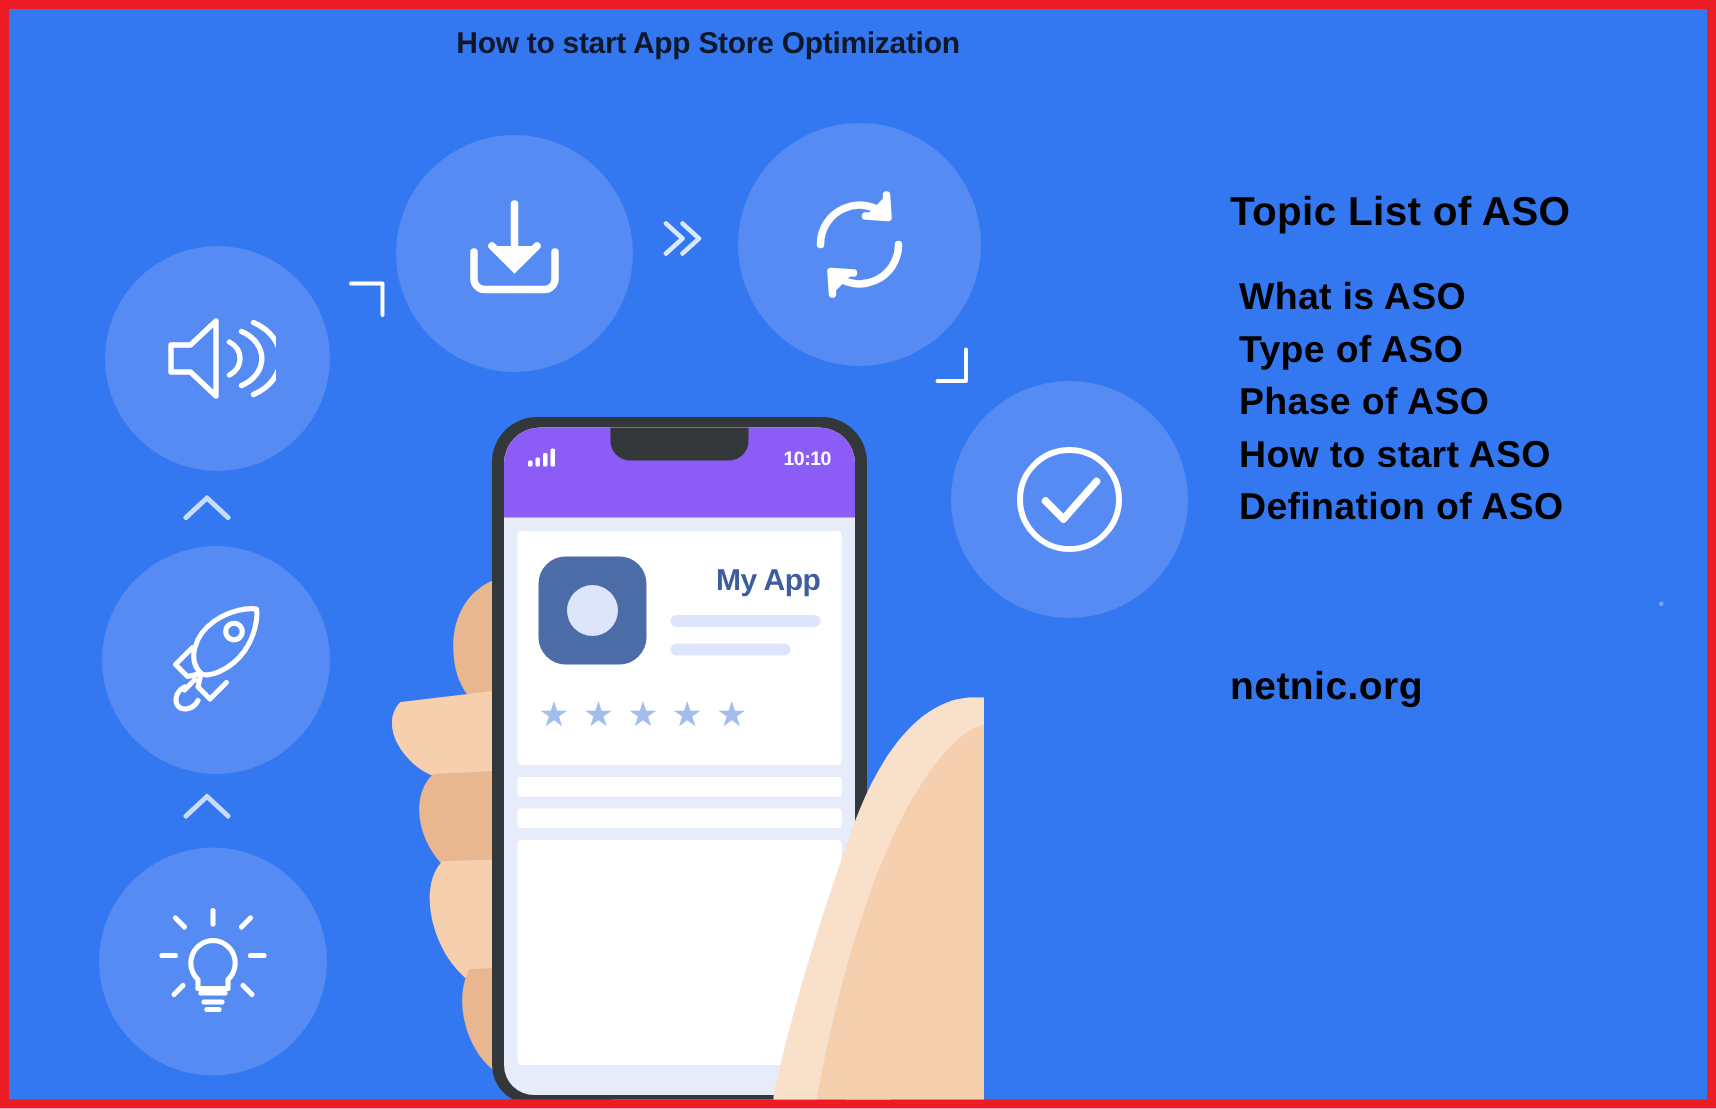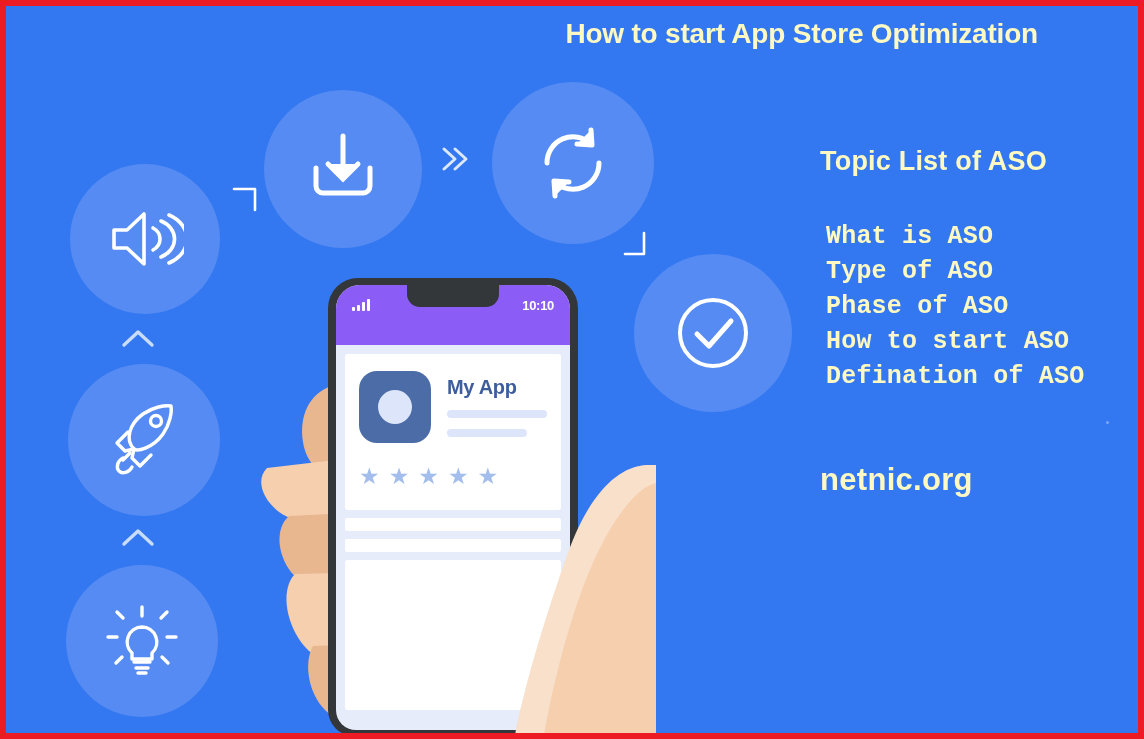--- a/index.html
+++ b/index.html
@@ -20,23 +20,23 @@
     position:relative;
     width:100%; height:100%;
     background:#3378f0;
     overflow:hidden;
   }
 
   
   .title {
     position:absolute;
     top:12px; left:0; width:100%;
-    text-align:right;
-    color:#fef9c3;
-    font-size:28px;
+    text-align:center;
+    color:#0f172a;
+    font-size:20px;
     font-weight:bold;
     letter-spacing:-0.2px;
     padding-left:-30px;
   }
   .title-inner { display:inline-block; transform:translateX(-100px); }
 
   
   .circ {
     position:absolute;
     border-radius:50%;
@@ -55,33 +55,33 @@
   
   .conn { position:absolute; }
   .conn svg { display:block; }
   .k-1 { left:222px; top:178px; }
   .k-2 { left:430px; top:136px; }
   .k-3 { left:612px; top:222px; }
   .k-4 { left:112px; top:320px; }
   .k-5 { left:112px; top:519px; }
 
   
-  .right-col { position:absolute; left:810px; top:140px; width:320px; color:#fef9c3; }
+  .right-col { position:absolute; left:810px; top:120px; width:320px; color:#000000; }
   .rc-head {
     font-size:27px; font-weight:bold; letter-spacing:0.2px;
     padding-left:4px;
   }
-  .rc-list { margin-top:42px; padding-left:10px;font-family:Liberation Mono, monospace; }
+  .rc-list { margin-top:24px; padding-left:10px; }
   .rc-item {
     font-size:25px; font-weight:bold; line-height:35px;
     letter-spacing:0.2px; white-space:nowrap;
   }
   .rc-site {
     position:absolute; left:0px; top:316px;
-    font-size:31px; font-weight:bold; letter-spacing:0.3px;
+    font-size:26px; font-weight:bold; letter-spacing:0.3px;
     padding-left:4px;
   }
   .rc-dot {
     position:absolute; left:290px; top:275px;
     width:3px; height:3px; background:#7ba6f5; border-radius:50%;
   }
 
   
   .hand { position:absolute; left:255px; top:370px; width:390px; height:372px; }
   .hand svg { display:block; }
@@ -115,21 +115,21 @@
   .sig { display:flex; align-items:flex-end; gap:2px; height:13px; }
   .sig i { display:block; width:3px; background:#fff; border-radius:1px; }
   .sig i:nth-child(1){height:4px;} .sig i:nth-child(2){height:6px;}
   .sig i:nth-child(3){height:9px;} .sig i:nth-child(4){height:12px;}
   .clock { color:#fff; font-size:13px; font-weight:bold; letter-spacing:-0.3px; }
 
   .card-top {
     margin:9px 9px 0 9px; background:#fff;
     border-radius:3px; padding:17px 14px 22px 14px;
   }
-  .app-row { display:flex; align-items:flex-start; gap:16px; }
+  .app-row { display:flex; align-items:flex-start; gap:16px;text-align:right; }
   .app-icon {
     width:72px; height:72px; background:#4c6ca8;
     border-radius:18px; display:flex; align-items:center; justify-content:center;
     flex:0 0 auto;
   }
   .app-icon span { width:34px; height:34px; background:#dde5fa; border-radius:50%; display:block; }
   .app-meta { flex:1; padding-top:5px; }
   .app-name { color:#3d5d9e; font-size:20px; font-weight:bold; letter-spacing:-0.3px; }
   .bar { height:8px; background:#dde5fa; border-radius:4px; margin-top:11px; }
   .bar.b1 { width:100%; }

